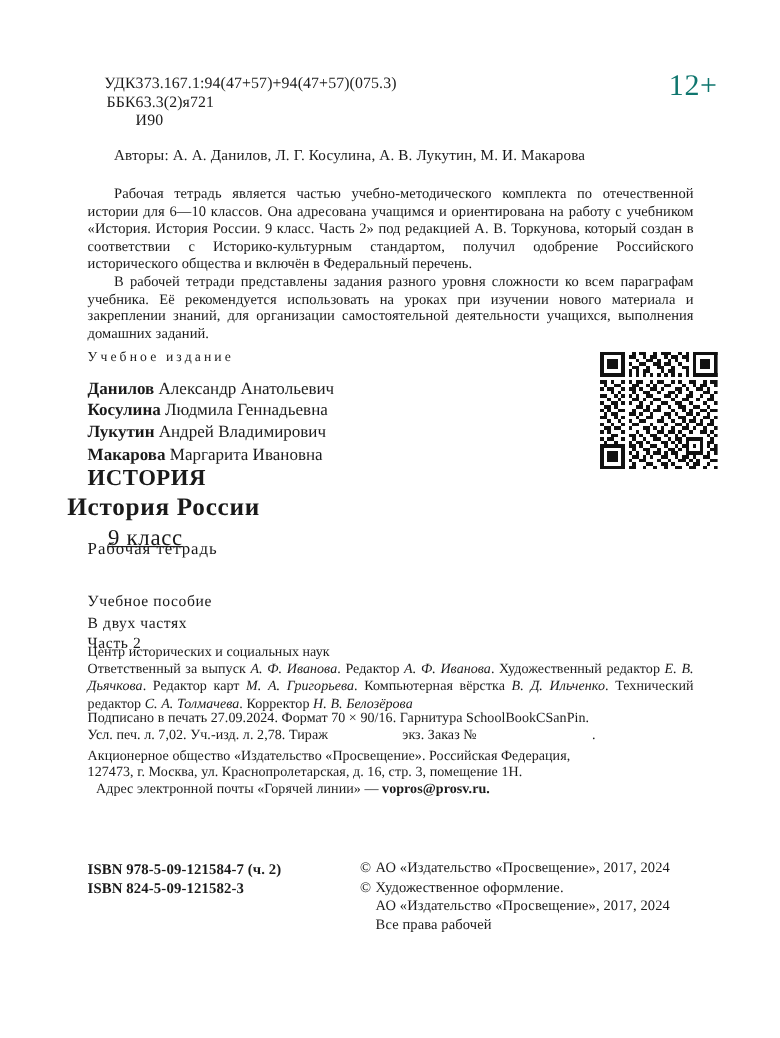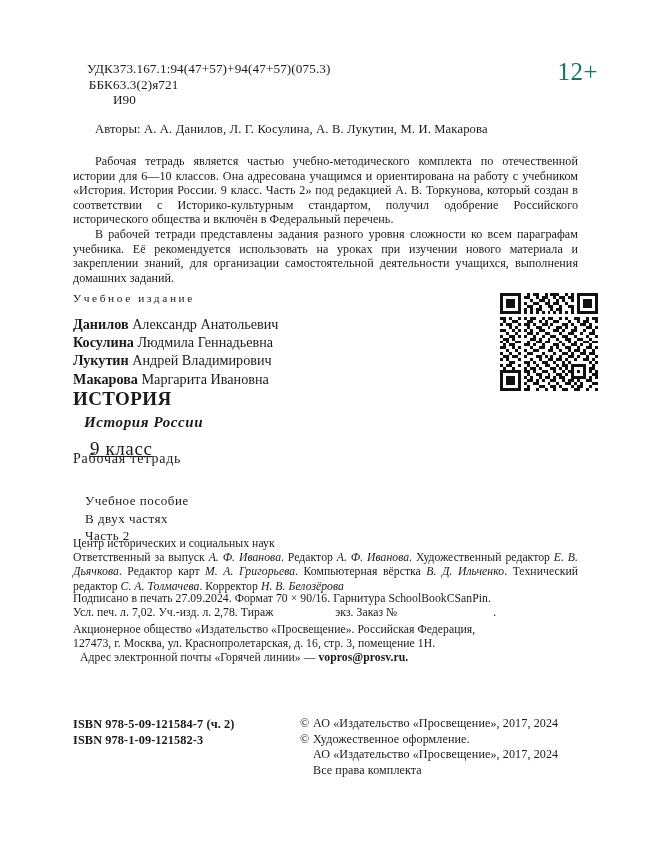--- a/index.html
+++ b/index.html
@@ -117,27 +117,26 @@
     position: absolute;
     left: 73px;
     top: 388px;
     font-size: 19px;
     font-weight: bold;
     letter-spacing: 0.4px;
     line-height: 22px;
   }
   .title-sub {
     position: absolute;
-    left: 84px;
+    left: 56px;
     top: 412px;
-    font-size: 15px;
+    font-size: 21px;
     font-weight: bold;
     letter-spacing: 0.6px;
     line-height: 20px;
-    font-style: italic;
   }
   .title-grade {
     position: absolute;
     left: 90px;
     top: 440px;
     font-size: 19px;
     letter-spacing: 0.6px;
     line-height: 18px;
     text-decoration: underline;
   }
@@ -150,21 +149,21 @@
     line-height: 18px;
   }
   .title-meta {
     position: absolute;
     left: 73px;
     top: 492px;
     font-size: 13px;
     line-height: 17.5px;
     letter-spacing: 0.5px;
   }
-  .title-meta div { white-space: nowrap; margin-left: 12px; }
+  .title-meta div { white-space: nowrap; }
 
   
   .credits {
     position: absolute;
     left: 73px;
     top: 537px;
     width: 505px;
     font-size: 11.7px;
     line-height: 14.2px;
     letter-spacing: 0.05px;
@@ -608,23 +607,23 @@
 
   <div class="publisher-info">
     <div class="row">Акционерное общество «Издательство «Просвещение». Российская Федерация,</div>
     <div class="row">127473, г. Москва, ул. Краснопролетарская, д. 16, стр. 3, помещение 1Н.</div>
   </div>
 
   <div class="email-line"><span>Адрес электронной почты «Горячей линии» — </span><span class="mail">vopros@prosv.ru.</span></div>
 
   <div class="isbn-block">
     <div>ISBN 978-5-09-121584-7 (ч. 2)</div>
-    <div>ISBN 978-1-09-121582-3</div>
+    <div>ISBN 824-5-09-121582-3</div>
   </div>
 
   <div class="copyright-block">
     <div class="crow"><span class="mark">©</span><span>АО «Издательство «Просвещение», 2017, 2024</span></div>
     <div class="crow"><span class="mark">©</span><span>Художественное оформление.</span></div>
     <div class="crow"><span class="indent"></span><span>АО «Издательство «Просвещение», 2017, 2024</span></div>
-    <div class="crow"><span class="indent"></span><span>Все права комплекта</span></div>
+    <div class="crow"><span class="indent"></span><span>Все права рабочей</span></div>
   </div>
 
 </div>
 
 </body></html>

